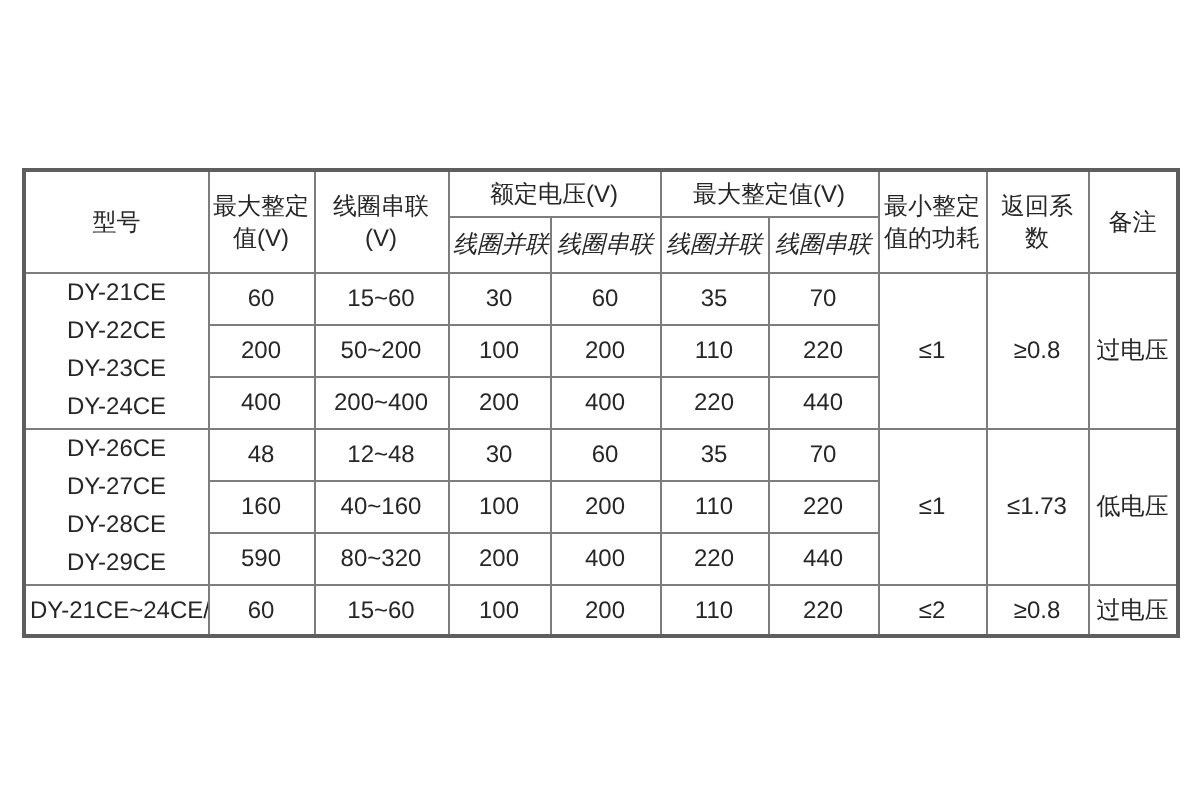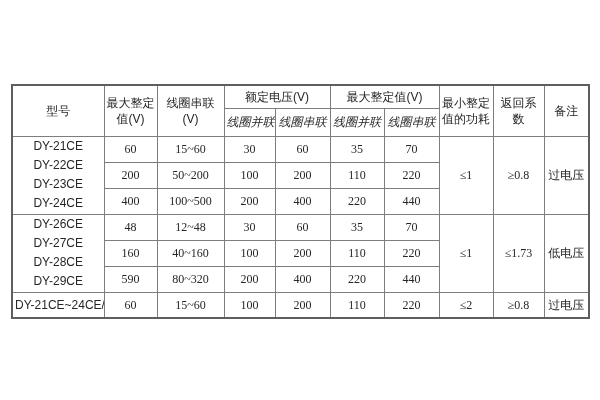--- a/index.html
+++ b/index.html
@@ -40,21 +40,21 @@
   }
   table.spec thead tr.h1 { height: 23px; }
   table.spec thead tr.h2 { height: 28px; }
   table.spec tbody tr { height: 26px; margin-left: 35px; }
   th.pad-power { padding: 0 8px; }
   th.pad-coef  { padding: 0 11px; }
   th.subhead   { white-space: nowrap; padding: 0 1px; font-style: italic; }
   td.model-cell { padding: 0 1px; }
   td.model-cell .model-line { line-height: 19px; white-space: nowrap; }
   td.model-single { white-space: nowrap; padding: 0; font-size: 11px; }
-  td.num { white-space: nowrap; font-family: Liberation Serif, serif; }
+  td.num { white-space: nowrap; }
 </style>
 </head>
 <body>
 
 <div class="page">
   <table class="spec">
     <colgroup>
       <col style="width:92px">
         <col style="width:53px">
         <col style="width:67px">
@@ -106,21 +106,21 @@
       <tr>
         <td class="num">200</td>
         <td class="num">50~200</td>
         <td class="num">100</td>
         <td class="num">200</td>
         <td class="num">110</td>
         <td class="num">220</td>
       </tr>
       <tr>
         <td class="num">400</td>
-        <td class="num">100~500</td>
+        <td class="num">200~400</td>
         <td class="num">200</td>
         <td class="num">400</td>
         <td class="num">220</td>
         <td class="num">440</td>
       </tr>
 
       <tr>
         <td rowspan="3" class="model-cell">
           <div class="model-line">DY-26CE</div>
           <div class="model-line">DY-27CE</div>

